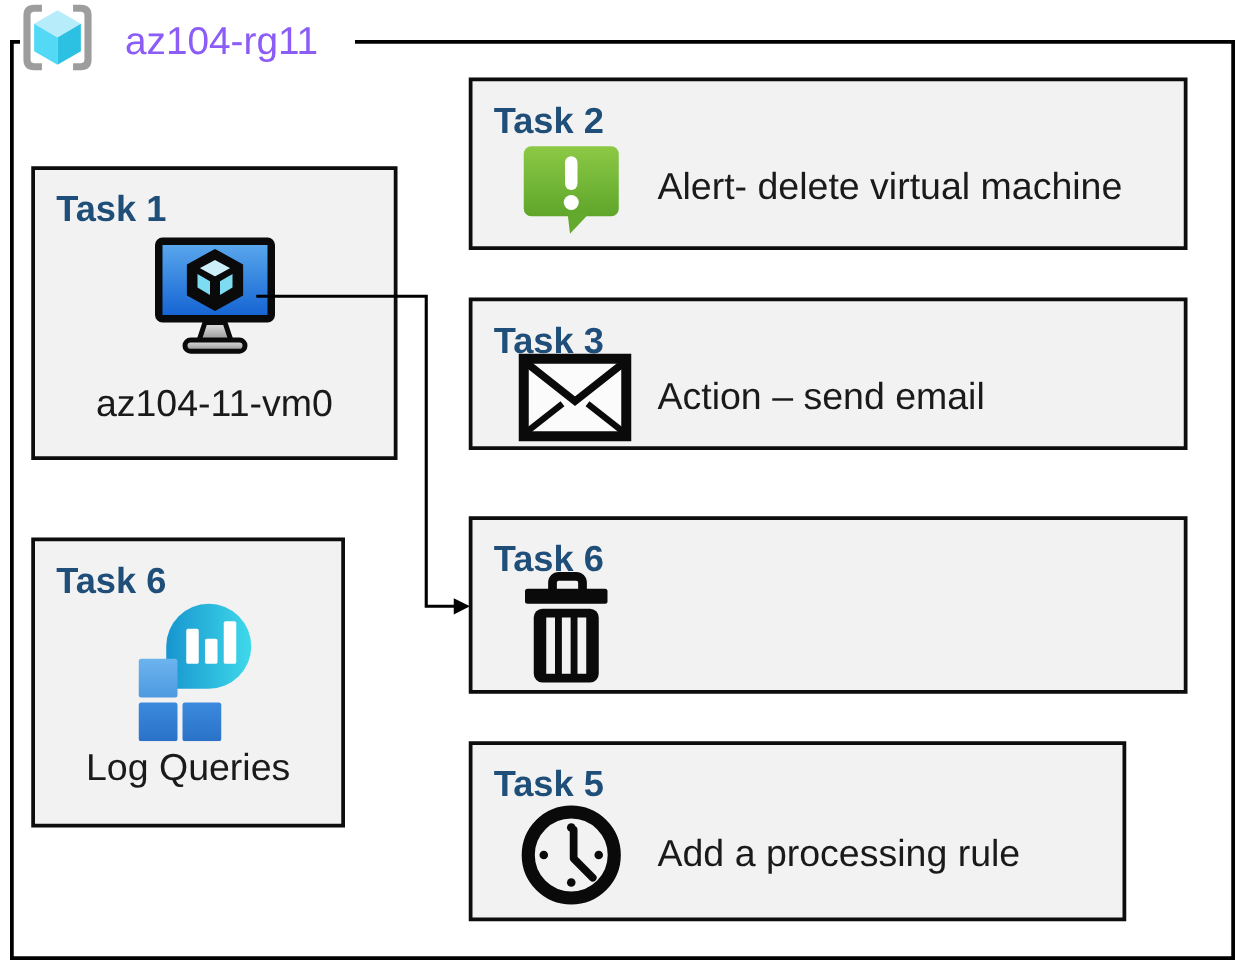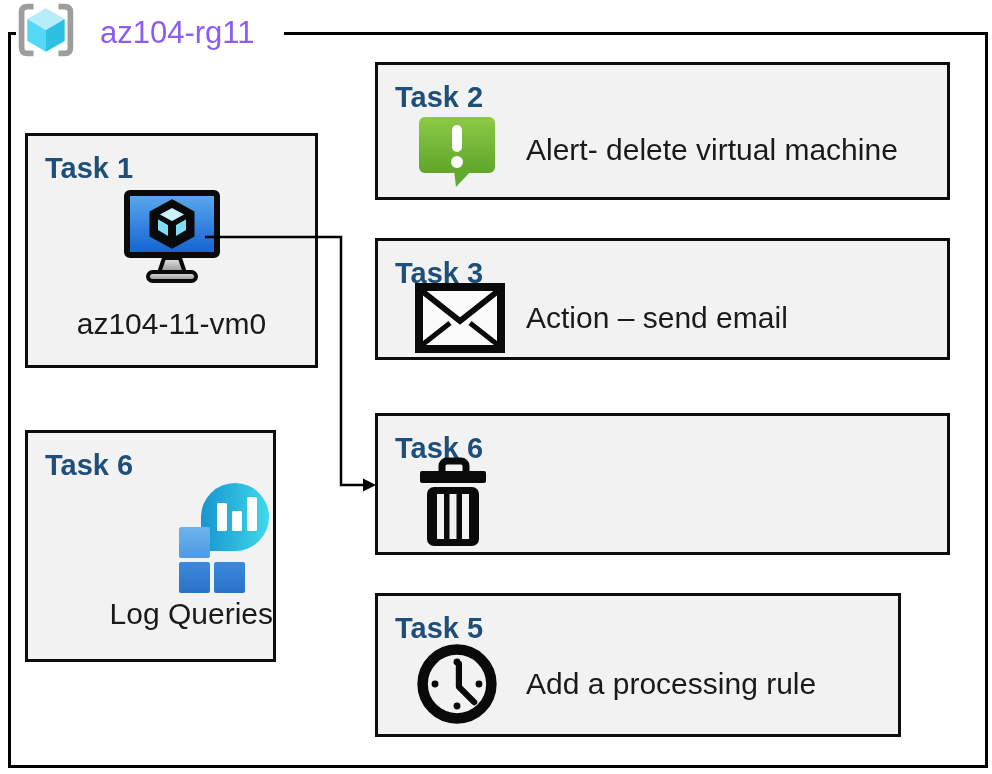--- a/index.html
+++ b/index.html
@@ -38,21 +38,21 @@
     display:flex;align-items:center;
   }
   .icon-cell{width:96px;display:flex;justify-content:flex-start;align-items:center;flex:0 0 96px;}
   .task-label{font-size:30px;color:#1a1a1a;margin-left:16px;white-space:nowrap;}
   .task-col{
     position:absolute;left:0;right:0;top:44px;bottom:14px;
     display:flex;flex-direction:column;align-items:center;justify-content:space-between;
   }
   .task-col .task-label{margin-left:0;}
   #task1 .task-col{top:52px;bottom:24px;}
-  #task6 .task-col{top:42px;bottom:32px;align-items:flex-end;}
+  #task6 .task-col{top:42px;bottom:32px;}
   .connector-svg{position:absolute;left:0;top:0;width:992px;height:774px;z-index:4;pointer-events:none;}
 </style>
 </head>
 <body>
 
 <div class="outer-frame"></div>
 <div class="border-mask"></div>
 
 <span class="rg-icon-wrap">
   <svg width="60" height="54" viewBox="0 0 56 52">

